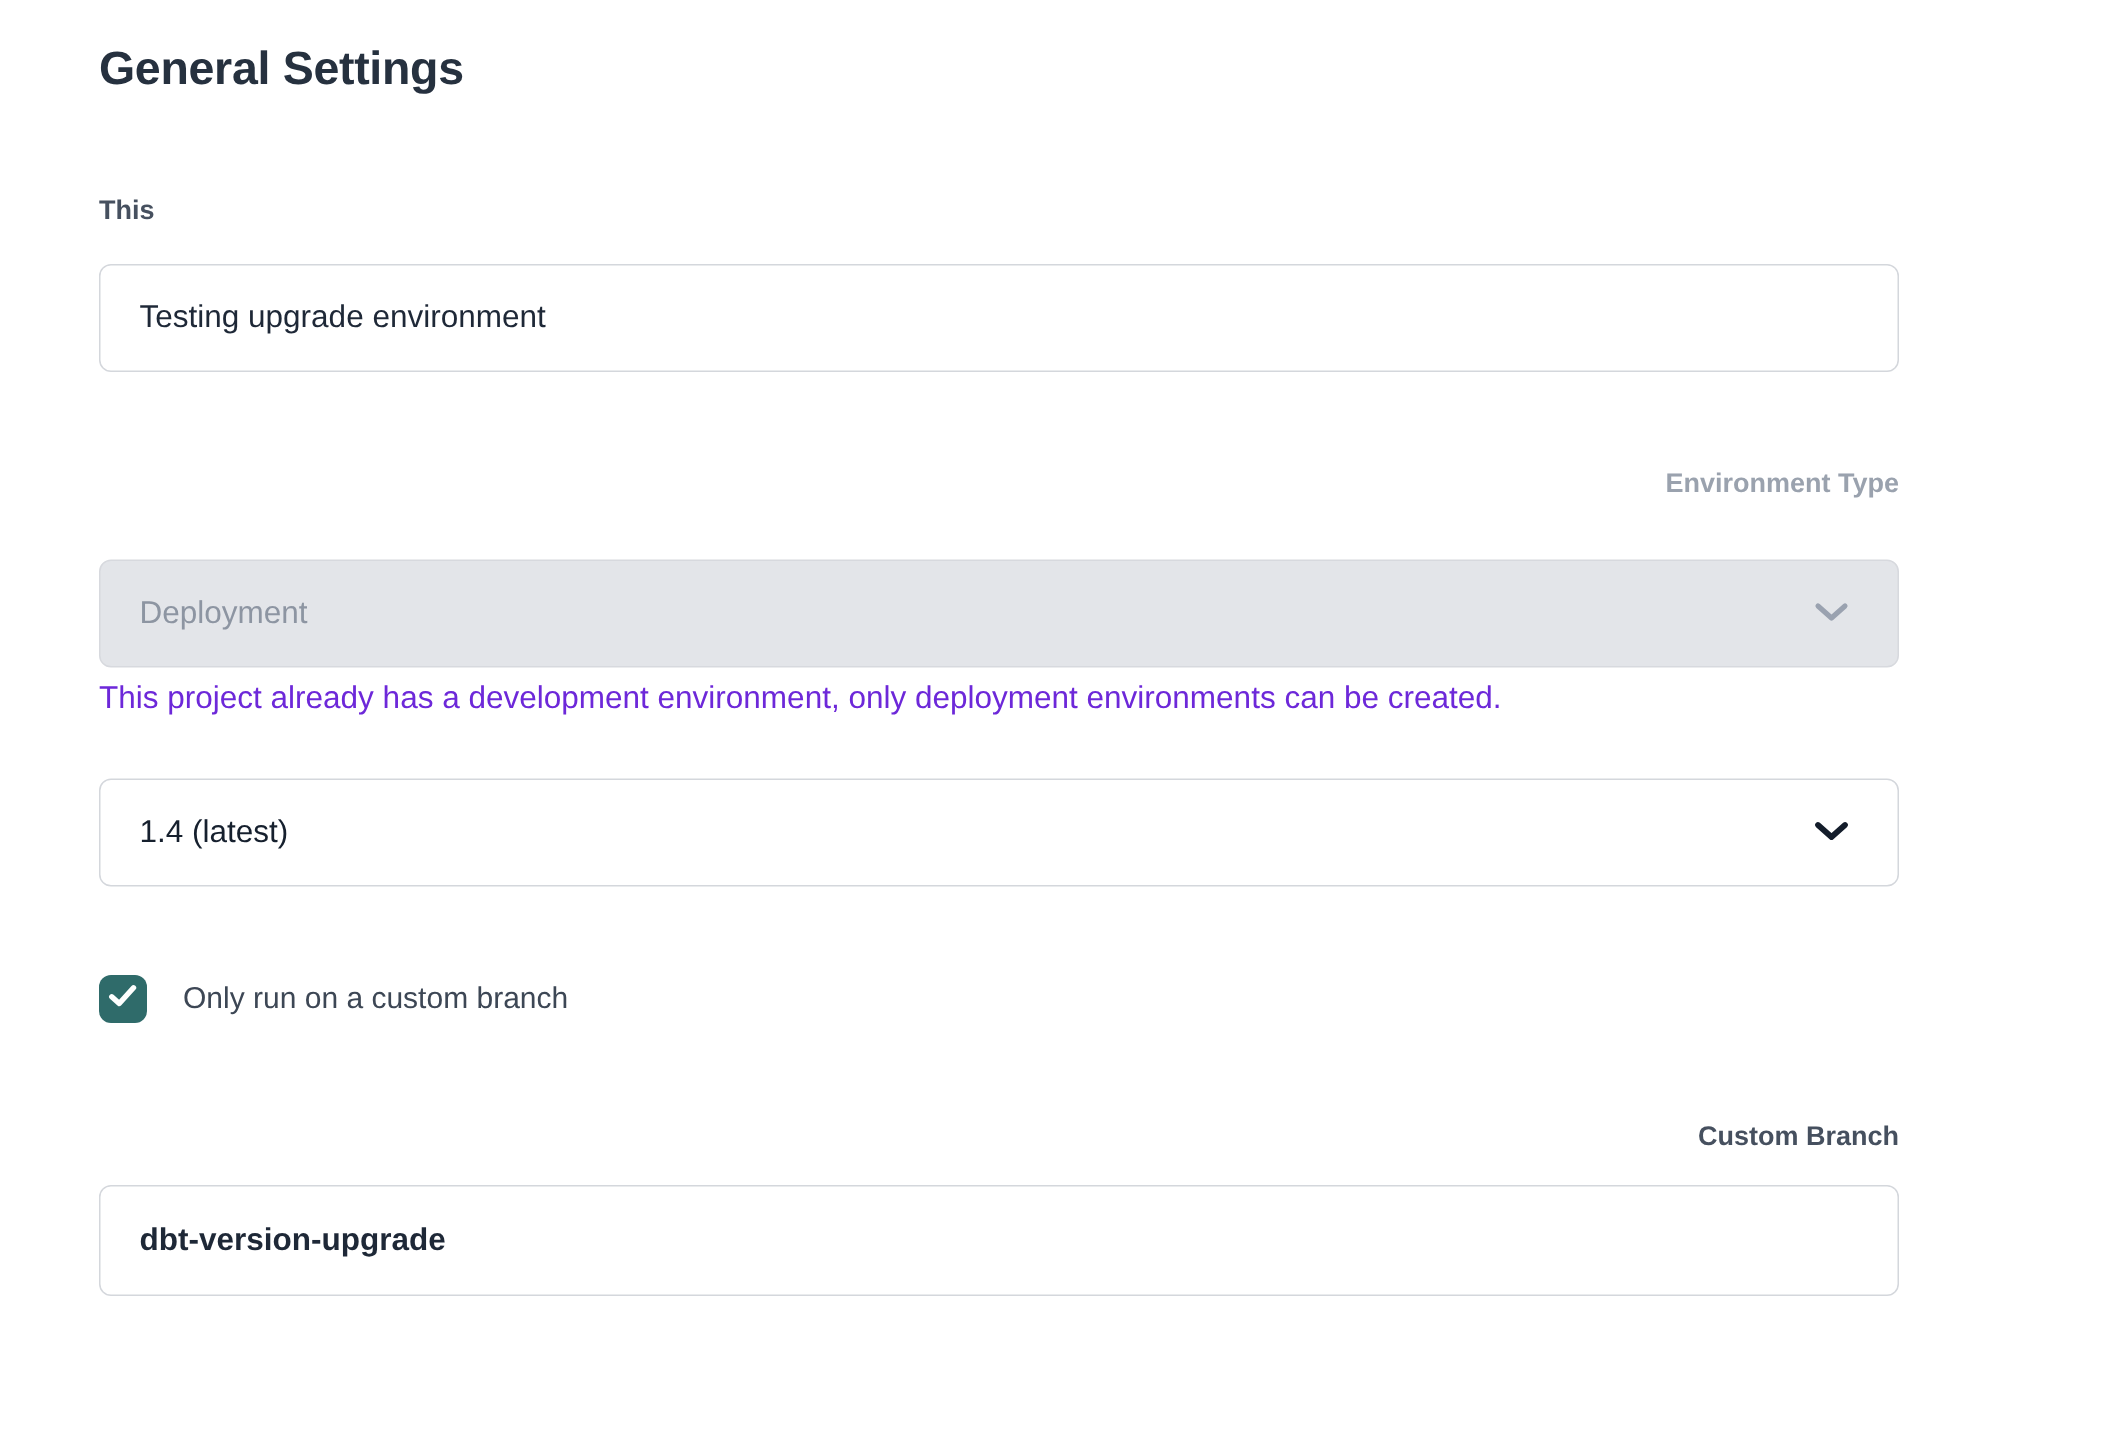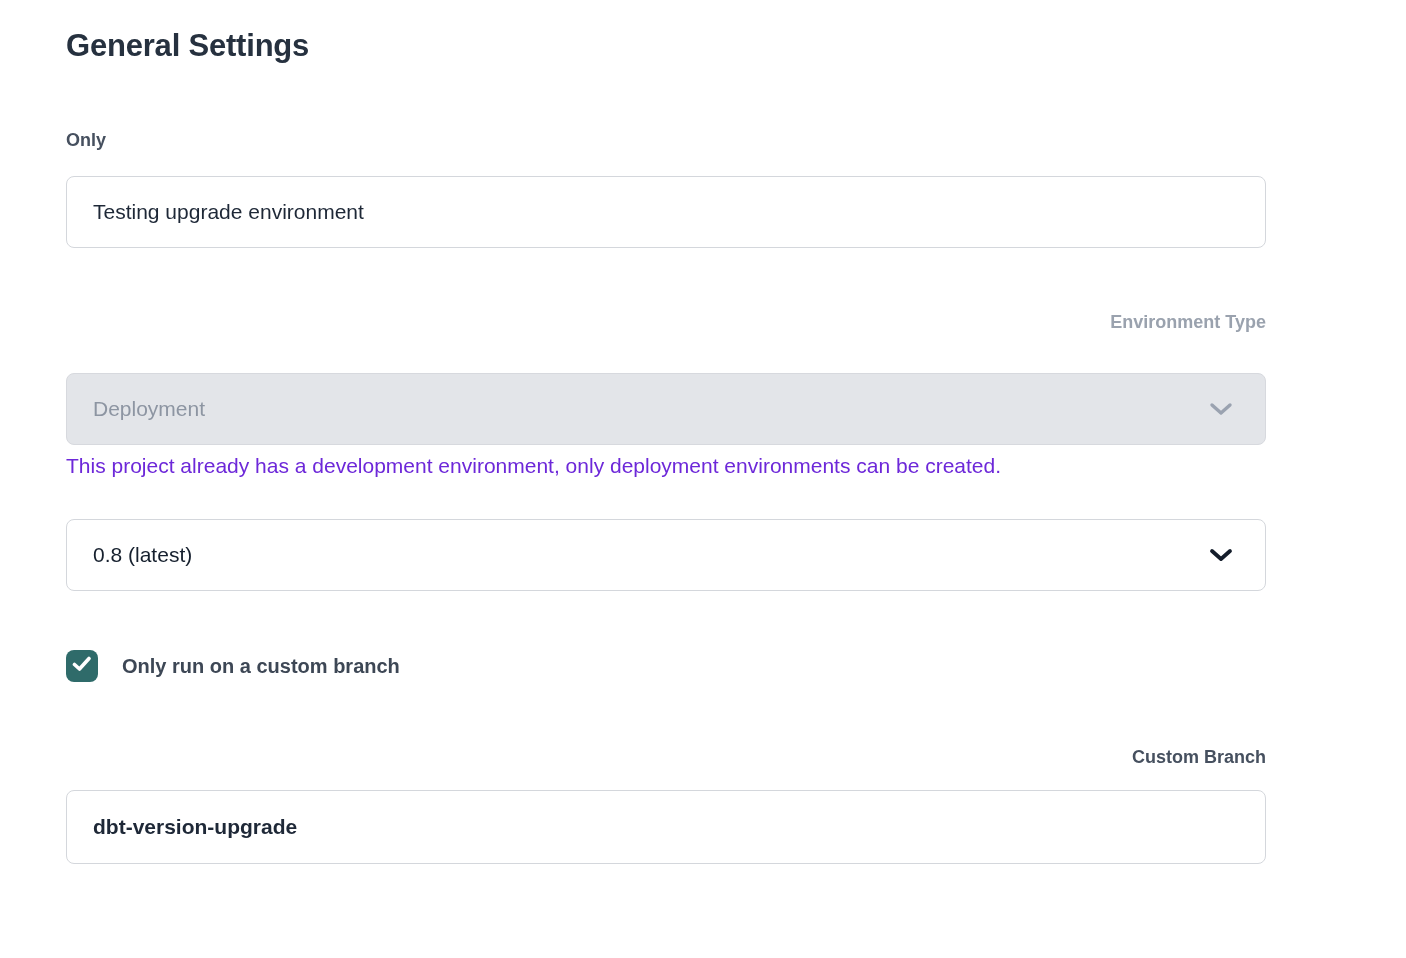--- a/index.html
+++ b/index.html
@@ -102,48 +102,48 @@
     background: #2f6b6a;
     display: flex;
     align-items: center;
     justify-content: center;
     cursor: pointer;
     flex: 0 0 auto;
   }
   .checkbox-label {
     margin-left: 24px;
     font-size: 20px;
-    font-weight: 700;
+    font-weight: 400;
     color: #3d4755;
   }
 </style>
 </head>
 <body>
 
 <div class="page">
   <div class="container">
 
     <h1 class="page-title">General Settings</h1>
 
-    <div class="field-label">Only</div>
+    <div class="field-label">This</div>
     <input class="text-input" type="text" value="Testing upgrade environment" style="">
 
     <div class="field-label disabled label-gap-md" style="margin-top:63px;">Environment Type</div>
     <div class="select disabled">
       <span>Deployment</span>
       <span class="chevron">
         <svg width="24" height="14" viewBox="0 0 24 14" fill="none">
           <polyline points="3,3 12,11 21,3" stroke="#9aa2b0" stroke-width="3.4" stroke-linecap="round" stroke-linejoin="round"></polyline>
         </svg>
       </span>
     </div>
     <div class="helper-text">This project already has a development environment, only deployment environments can be created.</div>
 
     <div class="select">
-      <span>0.8 (latest)</span>
+      <span>1.4 (latest)</span>
       <span class="chevron">
         <svg width="24" height="14" viewBox="0 0 24 14" fill="none">
           <polyline points="3,3 12,11 21,3" stroke="#141d2b" stroke-width="3.8" stroke-linecap="round" stroke-linejoin="round"></polyline>
         </svg>
       </span>
     </div>
 
     <div class="checkbox-row">
       <div class="checkbox" role="checkbox" aria-checked="true">
         <span>

